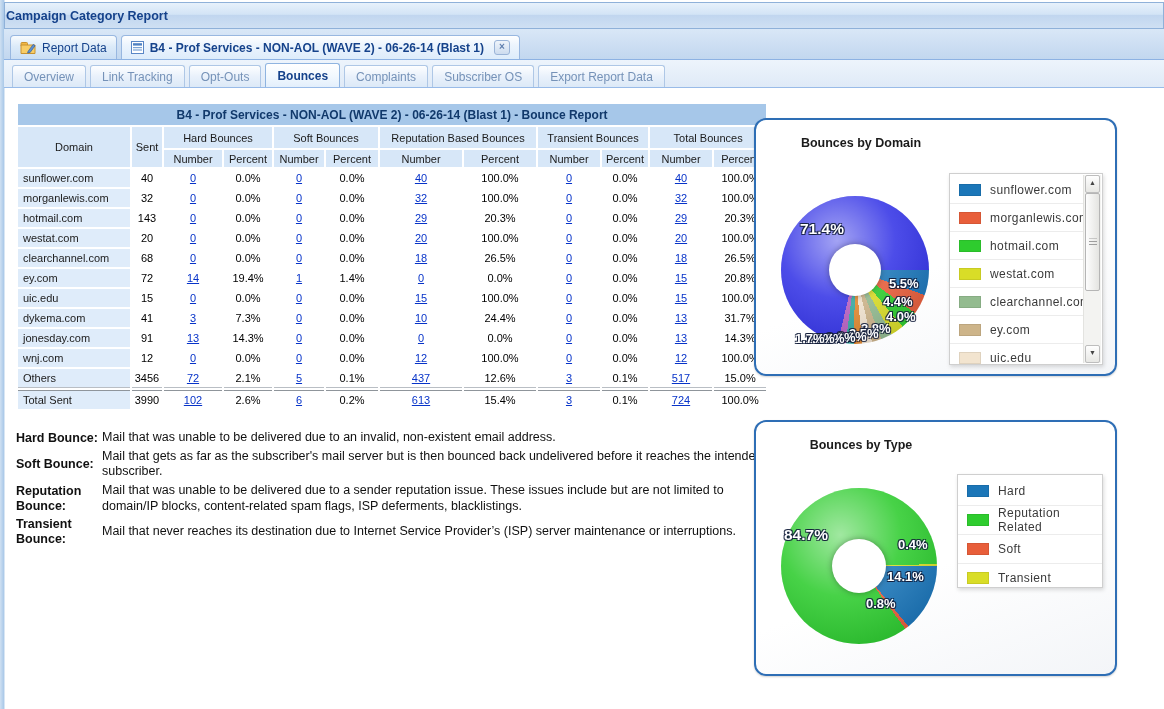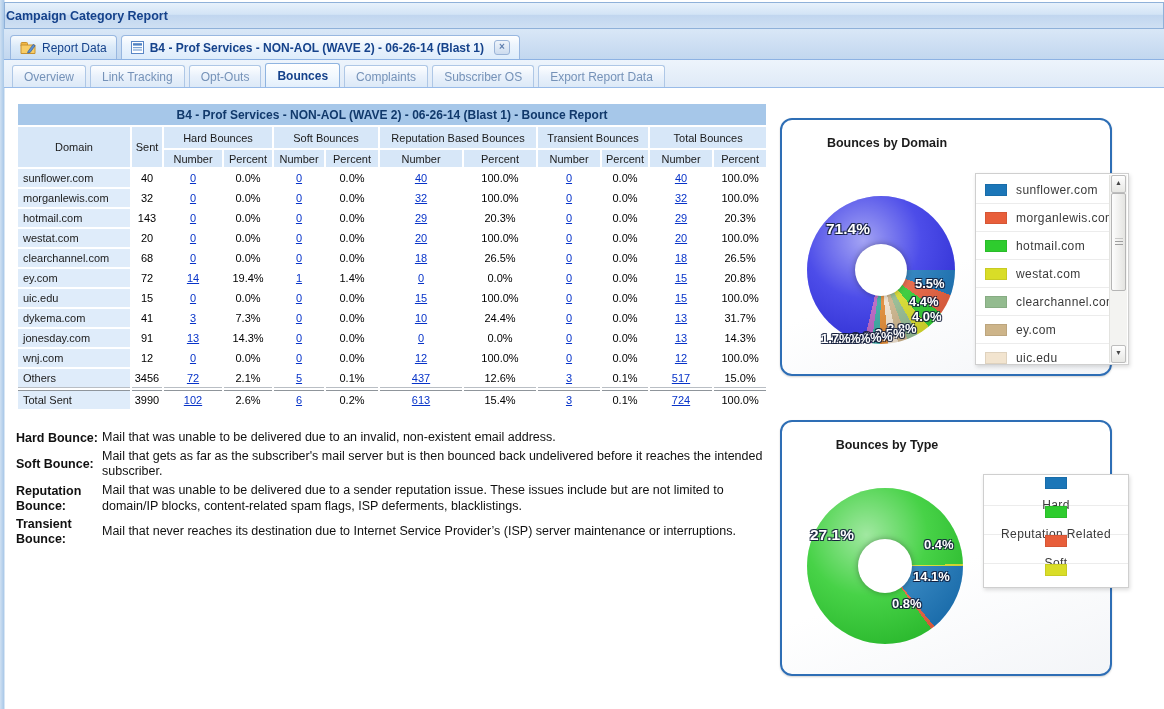--- a/index.html
+++ b/index.html
@@ -46,21 +46,21 @@
   .bounce-table td.num,.bounce-table td.pct{background:#fff;text-align:center;color:#000;}
   a.cnt{color:#0733c9;text-decoration:underline;cursor:pointer;}
   tr.lastrow td{border-bottom:1px solid #b9bec4;}
   tr.total td{border-top:1px solid #8f959b;}
   
   .definitions{position:absolute;left:16px;top:430px;width:748px;}
   .def-row{display:flex;align-items:center;margin-bottom:3px;}
   .def-term{width:86px;flex:none;font-weight:bold;font-size:12.5px;color:#101010;line-height:1.15;}
   .def-text{flex:1;font-size:12.5px;color:#101010;line-height:1.25;}
   
-  .panel{position:absolute;left:780px;width:332px;box-sizing:border-box;
+  .panel{position:absolute;left:754px;width:363px;box-sizing:border-box;
     background:linear-gradient(160deg,#ffffff 55%,#f3f5f8);
     border:2px solid #2e6eb5;border-radius:12px;box-shadow:0 1px 2px rgba(0,0,0,.18);}
   #panel-domain{top:118px;height:258px;}
   #panel-type{top:420px;height:256px;}
   .panel-title{position:absolute;top:16px;left:0;width:210px;text-align:center;
     font-weight:bold;font-size:12.5px;color:#1b1b1b;}
   .donut{position:absolute;border-radius:50%;}
   .donut .shine{position:absolute;inset:0;border-radius:50%;
     background:radial-gradient(circle at 38% 30%,rgba(255,255,255,.55),rgba(255,255,255,.12) 42%,rgba(0,0,30,.10) 82%,rgba(0,0,30,.28) 100%);}
   .donut .hole{position:absolute;left:50%;top:50%;background:#fff;border-radius:50%;
@@ -73,21 +73,21 @@
   
   .legend{position:absolute;background:#fff;border:1px solid #cfcfcf;
     box-shadow:1px 2px 4px rgba(0,0,0,.14);overflow:hidden;box-sizing:border-box;}
   #panel-domain .legend{left:193px;top:53px;width:154px;height:192px;}
   #panel-type  .legend{left:201px;top:52px;width:146px;height:114px;}
   .legend-items{position:absolute;left:0;top:2px;right:0;}
   #panel-domain .legend-items{right:18px;}
   .legend-item{display:flex;align-items:center;gap:9px;height:27px;padding:0 9px;
     border-top:1px solid #ececec;cursor:pointer;}
   .legend-item:first-child{border-top:none;}
-  #panel-type .legend-item{height:28px;flex-direction:column;}
+  #panel-type .legend-item{height:28px;}
   .swatch{width:22px;height:12px;flex:none;box-shadow:inset 0 0 0 1px rgba(0,0,0,.08);}
   .legend-label{font-size:12px;color:#3a3a3a;letter-spacing:.4px;}
   
   .sb{position:absolute;top:1px;right:1px;bottom:1px;width:17px;background:#f3f3f1;border-left:1px solid #e3e3e0;}
   .sb-btn{position:absolute;left:1px;right:1px;height:16px;border:1px solid #bdbdbd;border-radius:2px;
     background:linear-gradient(#fefefe,#e7e7e4);color:#444;font-size:7px;line-height:14px;text-align:center;cursor:pointer;}
   .sb-btn.up{top:0;}
   .sb-btn.down{bottom:0;}
   .sb-thumb{position:absolute;left:1px;right:1px;top:18px;height:96px;border:1px solid #b5b5b5;border-radius:2px;
     background:linear-gradient(90deg,#fdfdfd,#e4e4e1);cursor:pointer;}
@@ -444,21 +444,21 @@
   </div>
 </div>
 
 <div class="panel" id="panel-type">
   <div class="panel-title">Bounces by Type</div>
   <div class="donut" style="left: 25px; top: 66px; width: 156px; height: 156px; background: conic-gradient(from 90deg, rgb(27, 118, 184) 0deg, rgb(27, 118, 184) 50.76deg, rgb(232, 94, 58) 50.76deg, rgb(232, 94, 58) 53.64deg, rgb(46, 204, 46) 53.64deg, rgb(46, 204, 46) 358.56deg, rgb(217, 221, 39) 358.56deg, rgb(217, 221, 39) 360deg);">
     <div class="shine"></div>
     <div class="hole" style="width:54px;height:54px;margin:-27px 0 0 -27px;"></div>
   </div>
   <div class="chart-labels">
-      <span class="plabel big" style="left: 28px; top: 104px;">27.1%</span>
+      <span class="plabel big" style="left: 28px; top: 104px;">84.7%</span>
       <span class="plabel" style="left: 142px; top: 115px;">0.4%</span>
       <span class="plabel" style="left: 131px; top: 147px;">14.1%</span>
       <span class="plabel" style="left: 110px; top: 174px;">0.8%</span>
     </div>
   <div class="legend">
     <div class="legend-items">
         <div class="legend-item">
           <span class="swatch" style="background: rgb(27, 118, 184);"></span>
           <span class="legend-label">Hard</span>
         </div>

